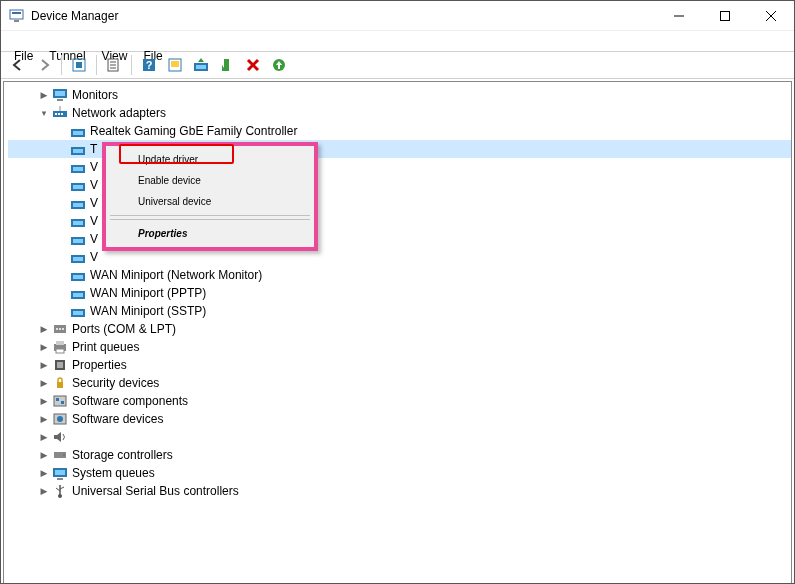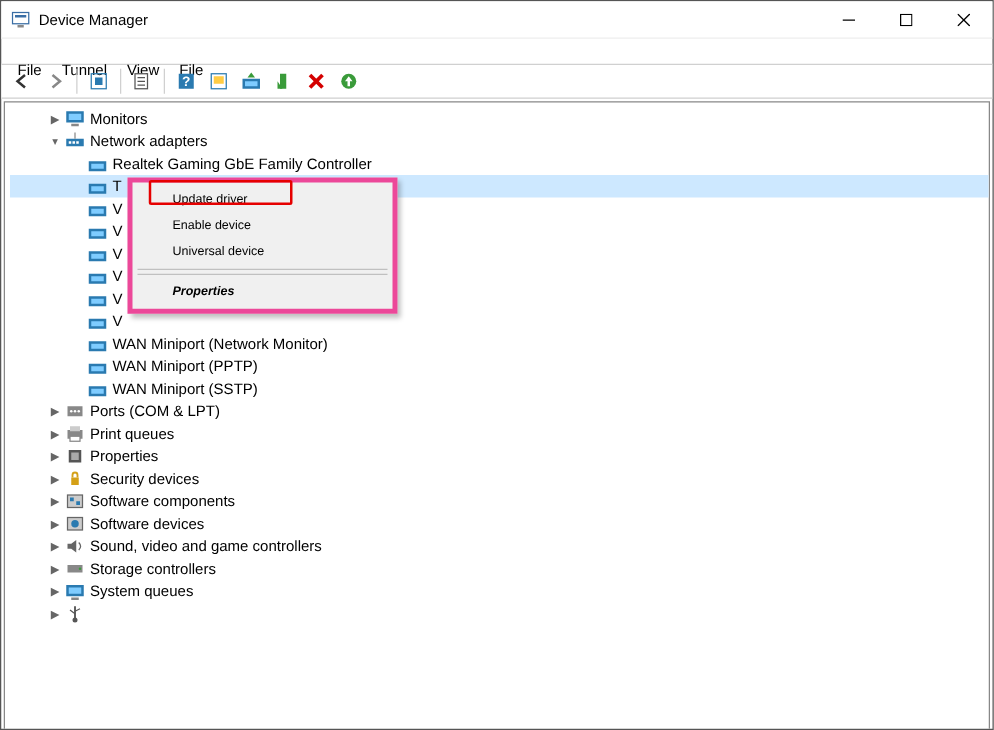--- a/index.html
+++ b/index.html
@@ -411,21 +411,20 @@
       <span class="label">Software devices</span>
     </div>
     <div class="node indent-1">
       <span class="expander">▶</span>
       <span class="dev-icon">
           <svg width="16" height="16">
             <path d="M2 6 h3 l4 -3 v10 l-4 -3 h-3 z" fill="#666"></path>
             <path d="M11 5 q3 3 0 6" fill="none" stroke="#666"></path>
           </svg>
         </span>
-      <span class="label">Sound, video and game controllers</span>
     </div>
     <div class="node indent-1">
       <span class="expander">▶</span>
       <span class="dev-icon">
           <svg width="16" height="16">
             <rect x="2" y="5" width="12" height="6" fill="#888"></rect>
             <circle cx="12" cy="8" r="1" fill="#3a9b3a"></circle>
           </svg>
         </span>
       <span class="label">Storage controllers</span>
@@ -444,20 +443,21 @@
     <div class="node indent-1">
       <span class="expander">▶</span>
       <span class="dev-icon">
           <svg width="16" height="16">
             <circle cx="8" cy="13" r="2" fill="#555"></circle>
             <line x1="8" y1="13" x2="8" y2="2" stroke="#555" stroke-width="1.5"></line>
             <line x1="8" y1="8" x2="4" y2="5" stroke="#555"></line>
             <line x1="8" y1="6" x2="12" y2="4" stroke="#555"></line>
           </svg>
         </span>
+      <span class="label">Universal Serial Bus controllers</span>
     </div>
 
     <div class="ctxmenu" style="left:98px; top:60px;">
       <div class="ctxitem">Update driver</div>
       <div class="ctxitem">Enable device</div>
       <div class="ctxitem">Universal device</div>
       <div class="ctxsep"></div>
       <div class="ctxsep"></div>
       <div class="ctxitem bold">Properties</div>
     </div>

